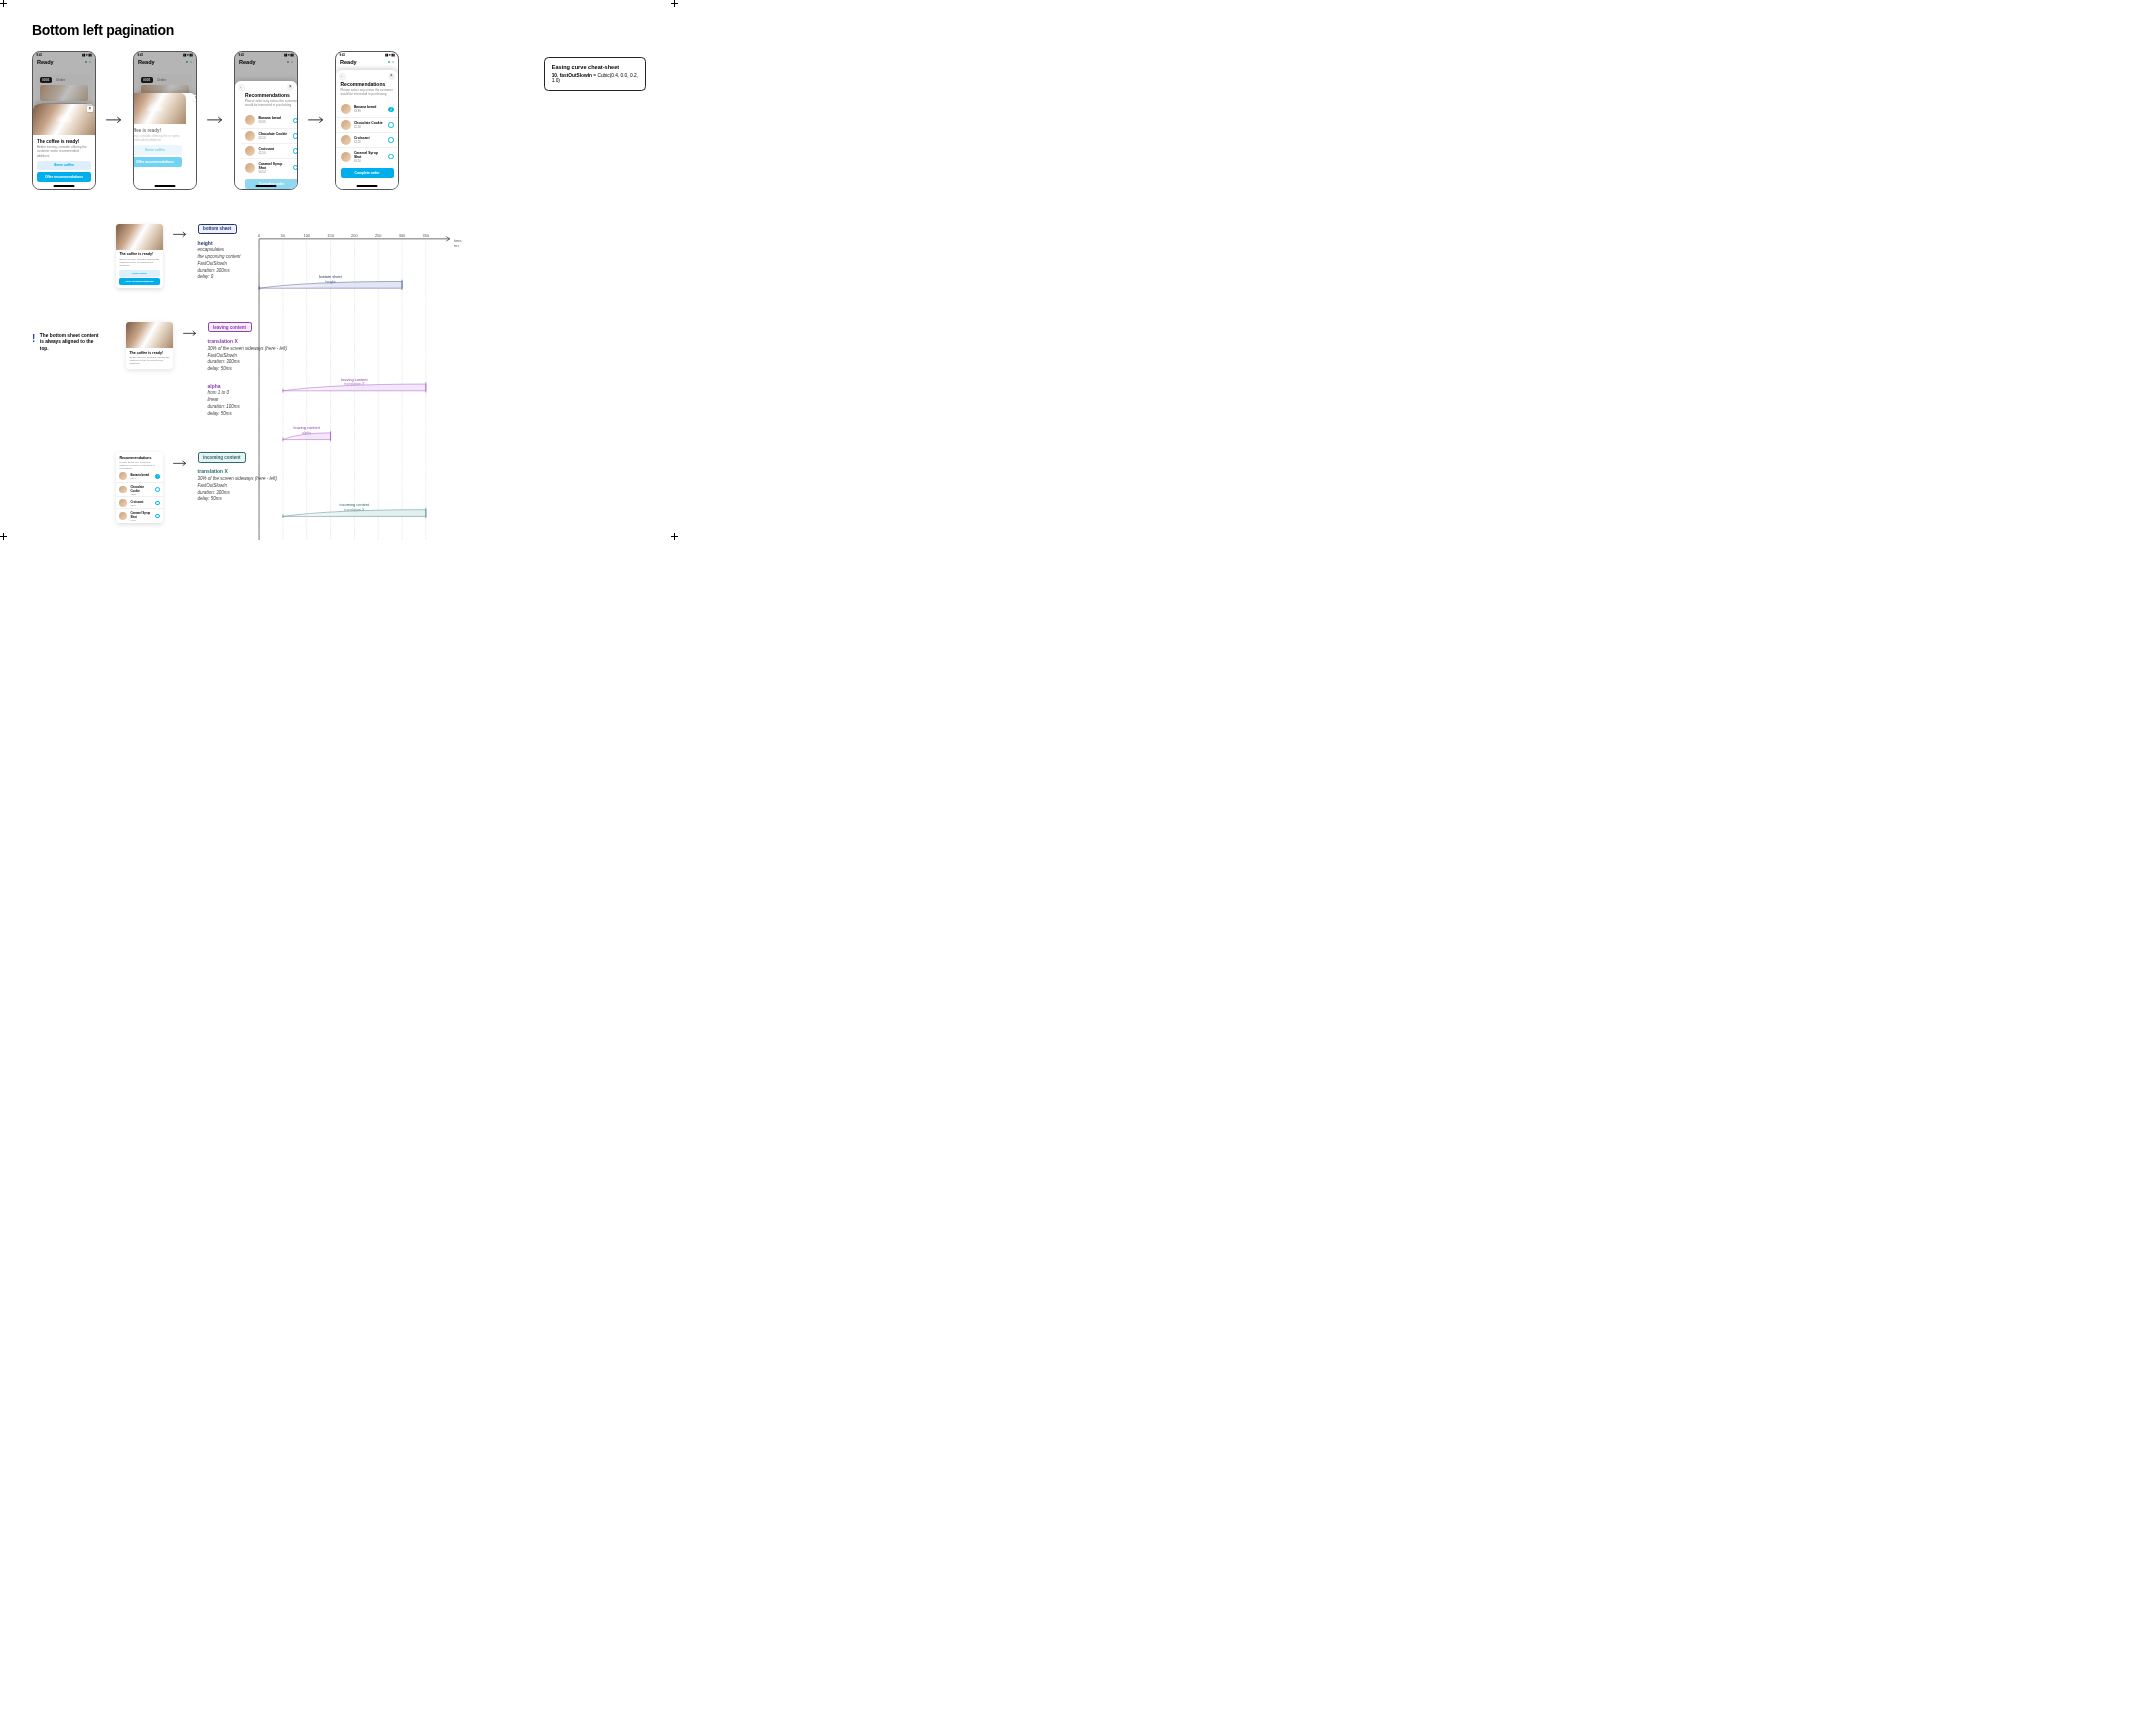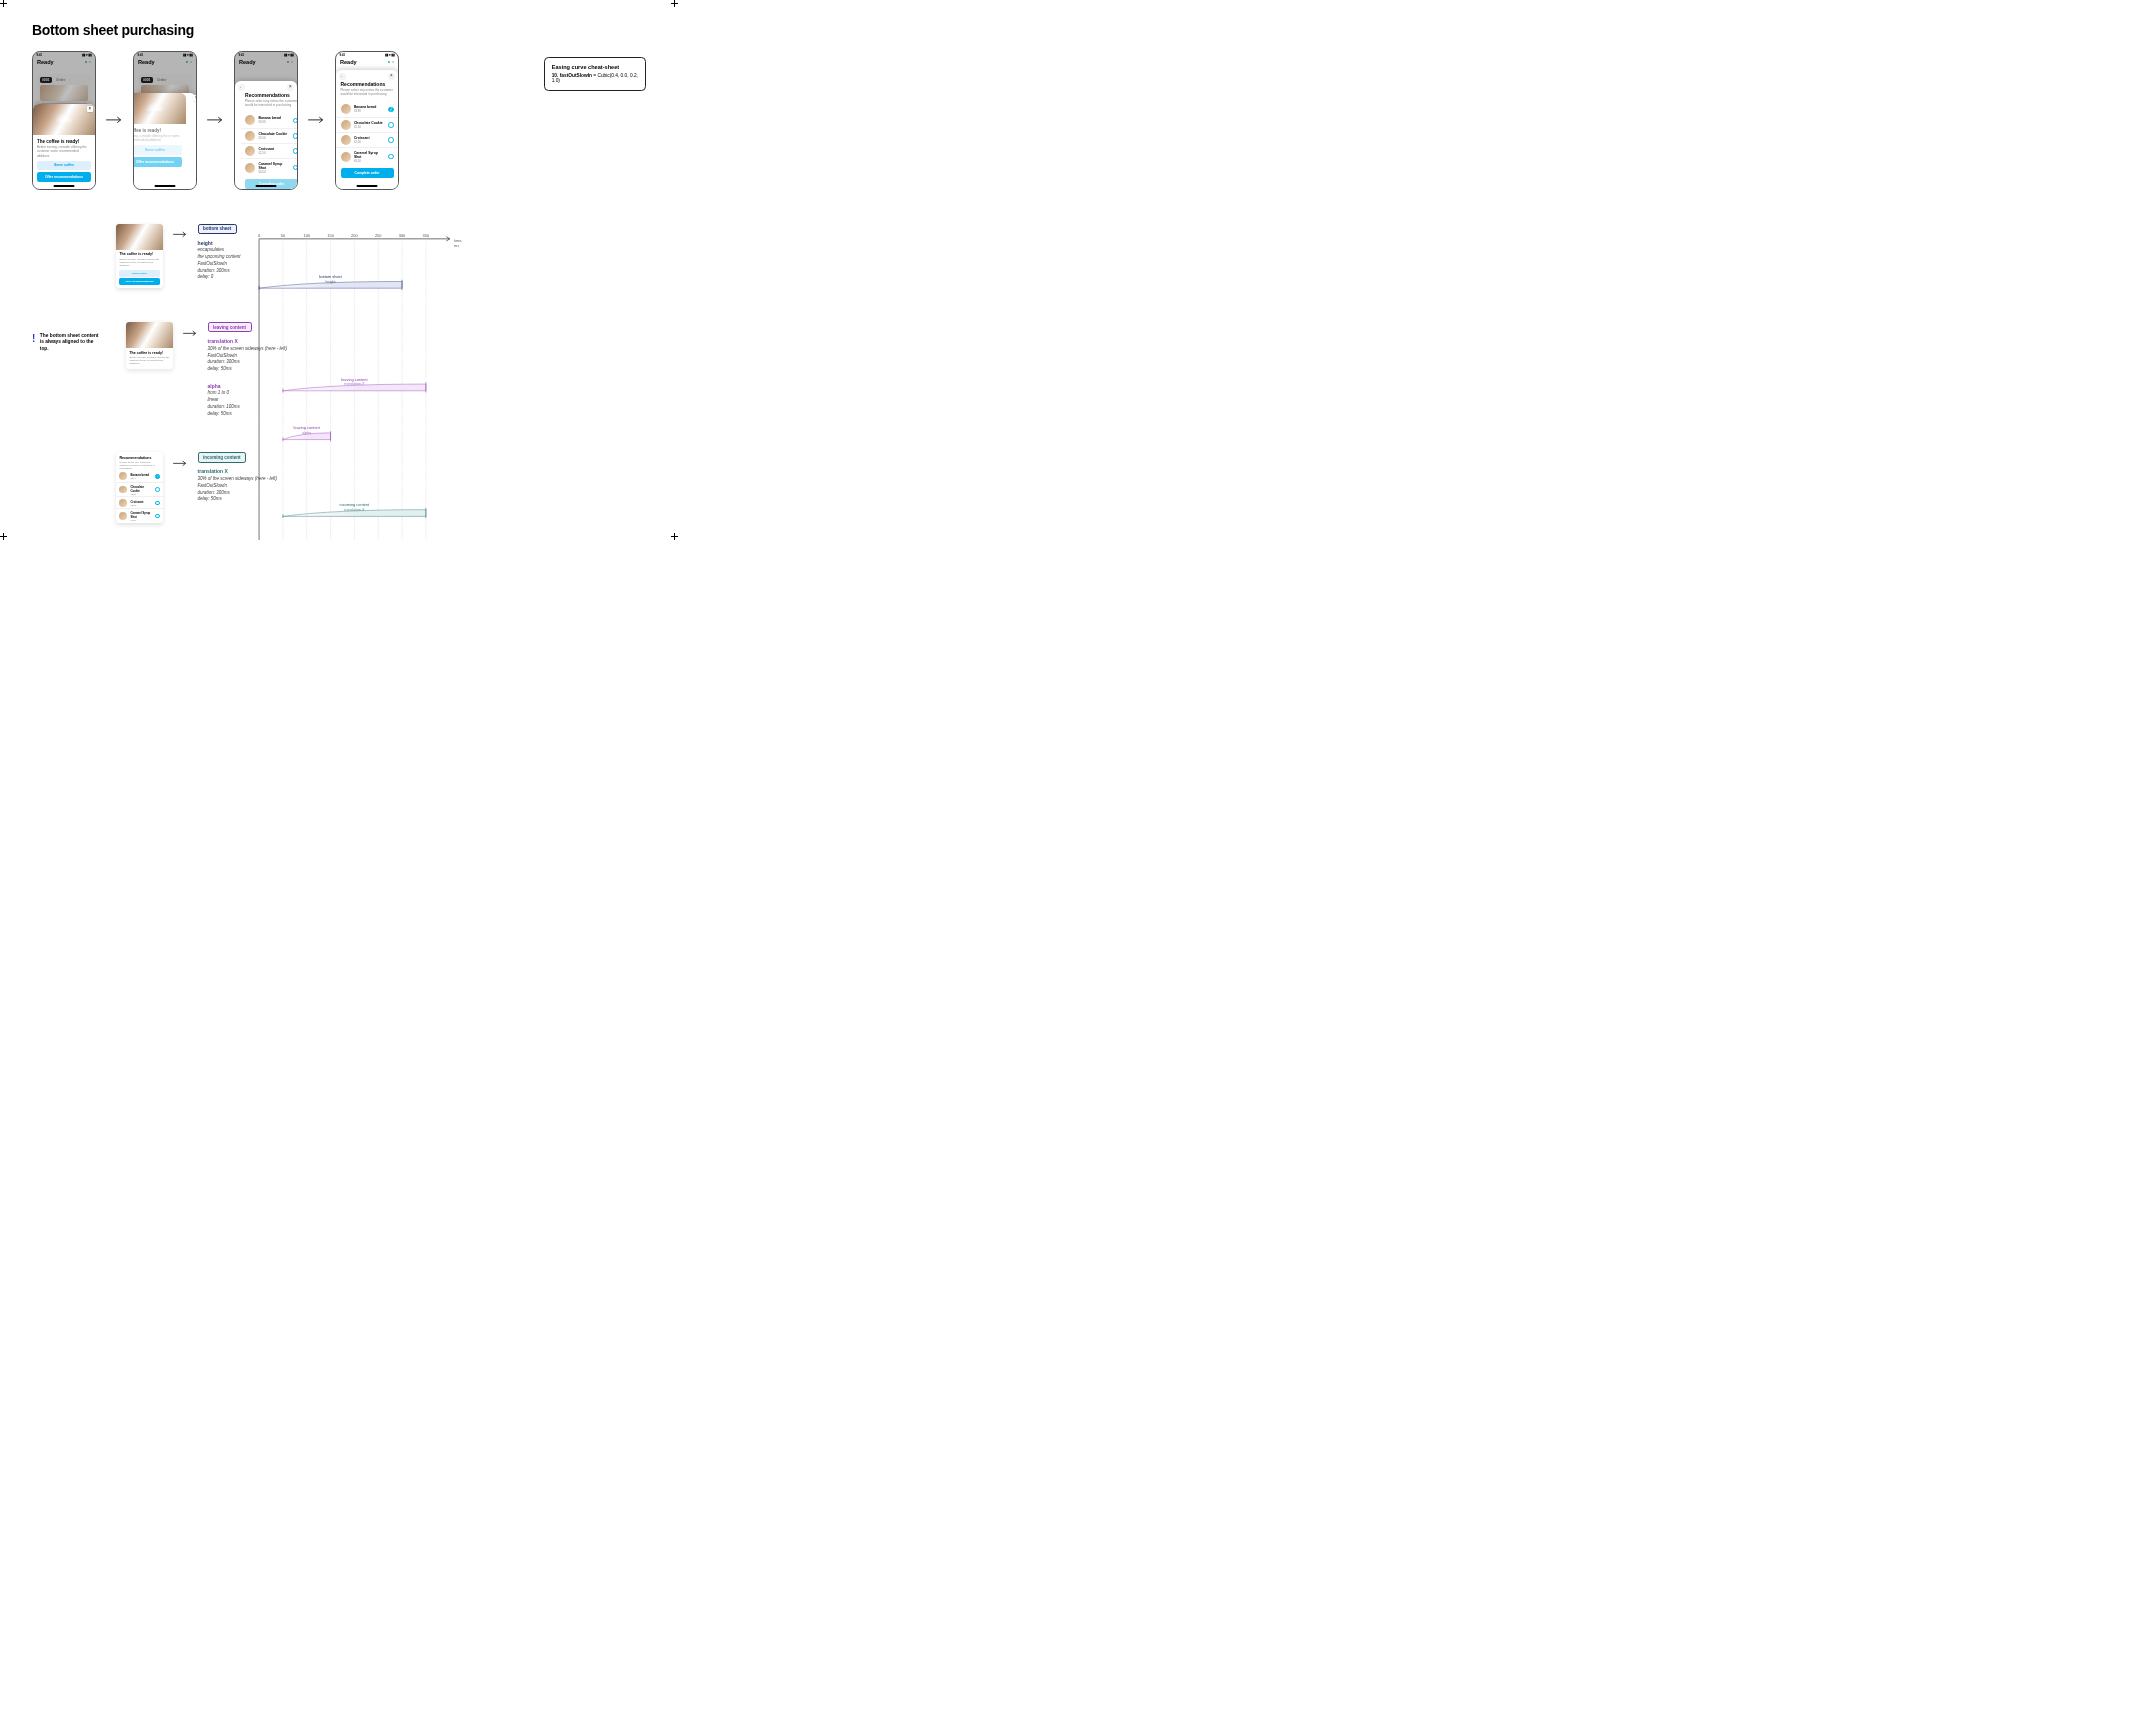--- a/index.html
+++ b/index.html
@@ -215,21 +215,21 @@
 
   .note.left { left: 0; top: 109px; }
 </style>
 </head>
 <body>
 
 <div class="crop tl"></div>
 <div class="crop tr"></div>
 
 <div class="page">
-  <h1 class="title">Bottom sheet purchasing</h1>
+  <h1 class="title">Bottom left pagination</h1>
 
   <div class="cheat">
     <div class="t">Easing curve cheat-sheet</div>
     <div class="line">
       <b><span>10.</span> <span>fastOutSlowIn</span></b><span> = Cubic(0.4, 0.0, 0.2, 1.0)</span>
     </div>
   </div>
 
   <div class="phone-row">
 

